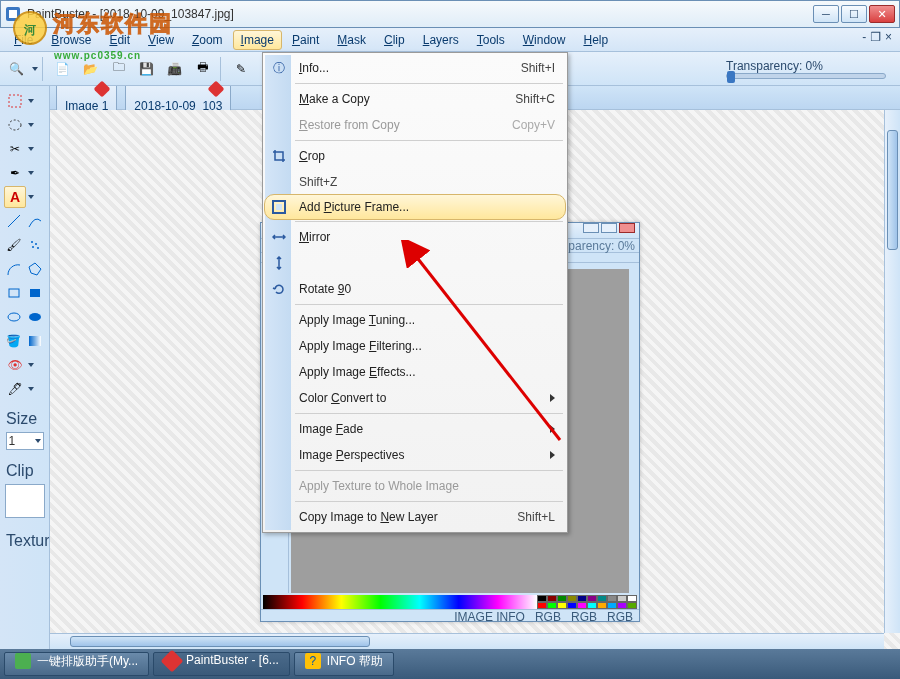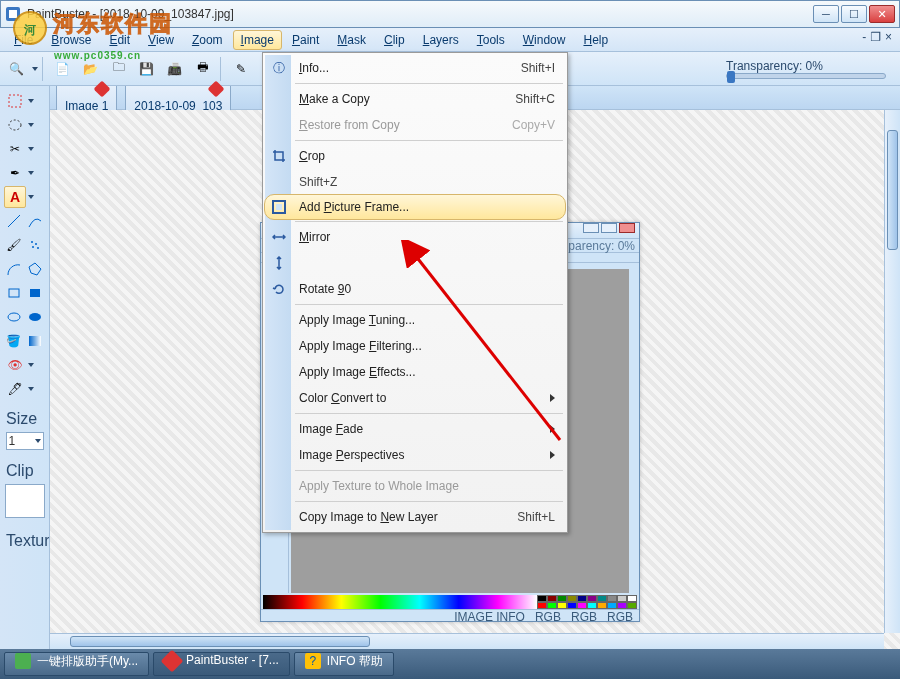--- a/index.html
+++ b/index.html
@@ -477,19 +477,19 @@
   <span class="url" style="margin-left:44px">www.pc0359.cn</span>
 </div>
 
 <div class="taskbar">
   <div class="taskbtn">
     <span class="taskicon" style="background:#4caf50"></span>
     <span>一键排版助手(My...</span>
   </div>
   <div class="taskbtn active">
     <span class="taskicon redpen"></span>
-    <span>PaintBuster - [7...</span>
+    <span>PaintBuster - [6...</span>
   </div>
   <div class="taskbtn">
     <span class="taskicon" style="background:#ffc107;display:flex;align-items:center;justify-content:center;color:#05a">?</span>
     <span>INFO 帮助</span>
   </div>
 </div>
 
 </body></html>

